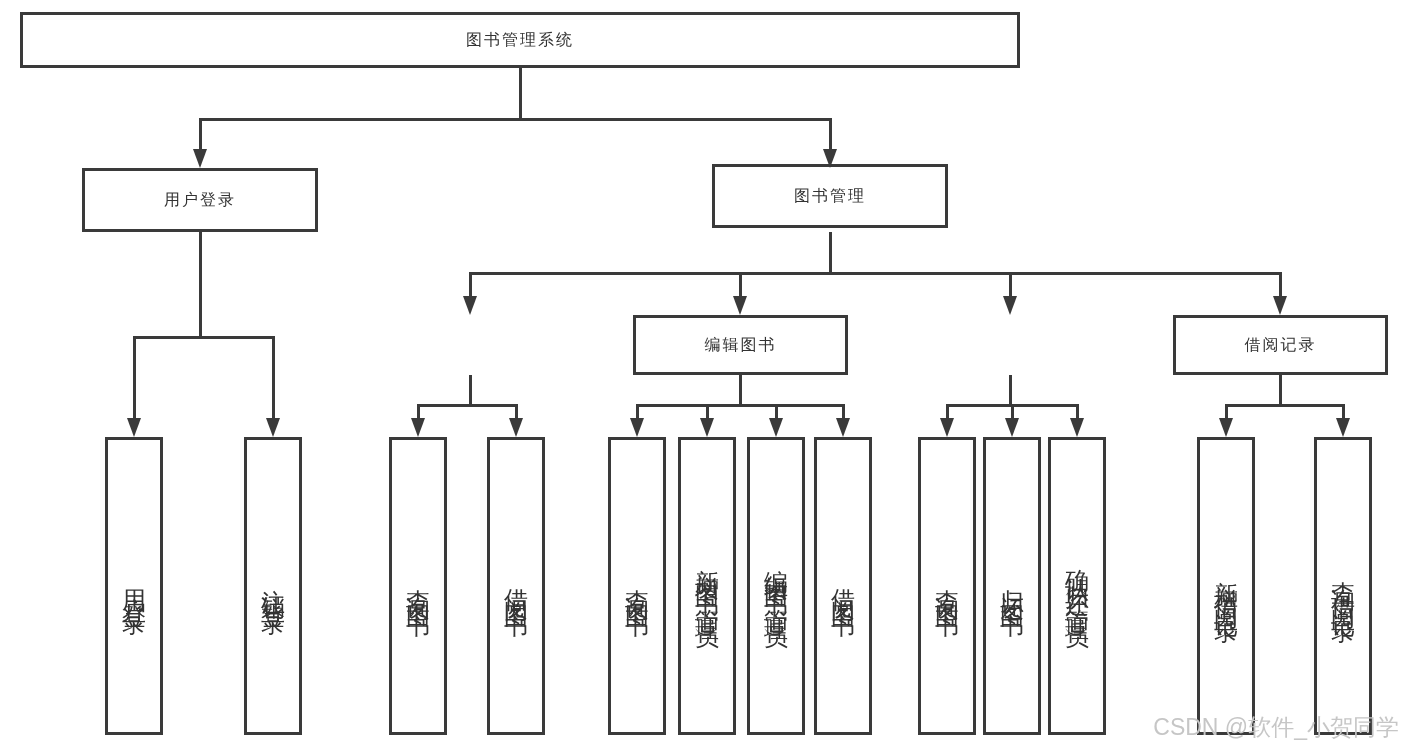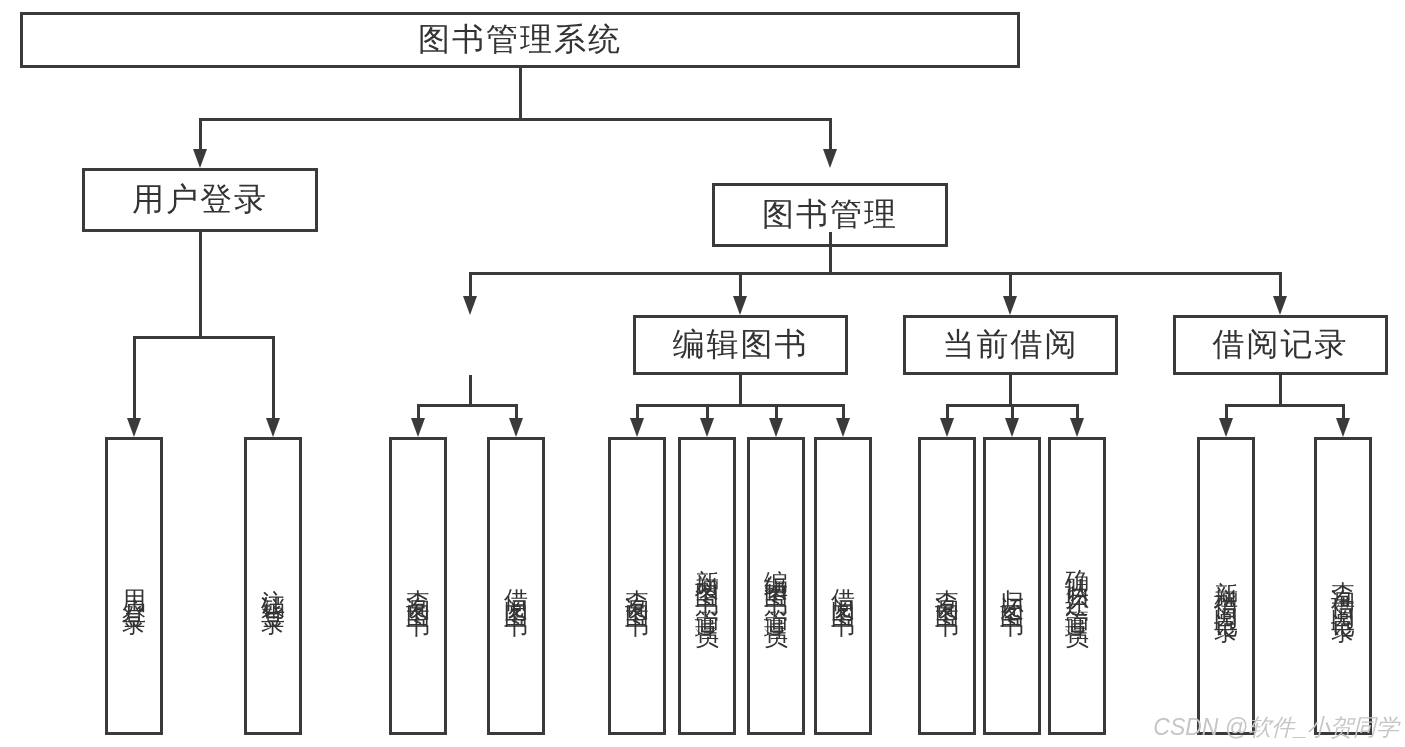--- a/index.html
+++ b/index.html
@@ -15,21 +15,21 @@
     position: absolute;
     box-sizing: border-box;
     border: 3px solid #3a3a3a;
     background: #ffffff;
     color: #333333;
     display: flex;
     align-items: center;
     justify-content: center;
   }
   .hbox {
-    font-size: 32px;
+    font-size: 16px;
     letter-spacing: 2px;
     white-space: nowrap;
   }
   .vbox {
     writing-mode: vertical-rl;
     text-orientation: mixed;
     font-size: 24px;
     letter-spacing: 8px;
     line-height: 1;
     padding: 4px 0;
@@ -47,44 +47,40 @@
     border-top: 19px solid #3a3a3a;
   }
   .watermark {
     position: absolute;
     right: 6px;
     bottom: 4px;
     font-size: 23px;
     color: #c6c6c6;
     white-space: nowrap;
     pointer-events: none;
-    font-style: italic;
   }
 </style>
 </head>
 <body>
 
 <div class="canvas">
 
   <div class="box hbox" style="left:20px; top:12px; width:1000px; height:56px;">
     <span>图书管理系统</span>
   </div>
 
   <div class="box hbox" style="left:82px; top:168px; width:236px; height:64px;">
     <span>用户登录</span>
   </div>
-  <div class="box hbox" style="left:712px; top:183px; width:236px; height:64px;">
+  <div class="box hbox" style="left:712px; top:164px; width:236px; height:64px;">
     <span>图书管理</span>
   </div>
 
   <div class="box hbox" style="left:633px; top:315px; width:215px; height:60px;">
     <span>编辑图书</span>
-  </div>
-  <div class="box hbox" style="left:903px; top:315px; width:215px; height:60px;">
-    <span>当前借阅</span>
   </div>
   <div class="box hbox" style="left:1173px; top:315px; width:215px; height:60px;">
     <span>借阅记录</span>
   </div>
 
   <div class="box vbox" style="left:105px; top:437px; width:58px; height:298px;">
     <span>用户登录</span>
   </div>
   <div class="box vbox" style="left:244px; top:437px; width:58px; height:298px;">
     <span>注销登录</span>

